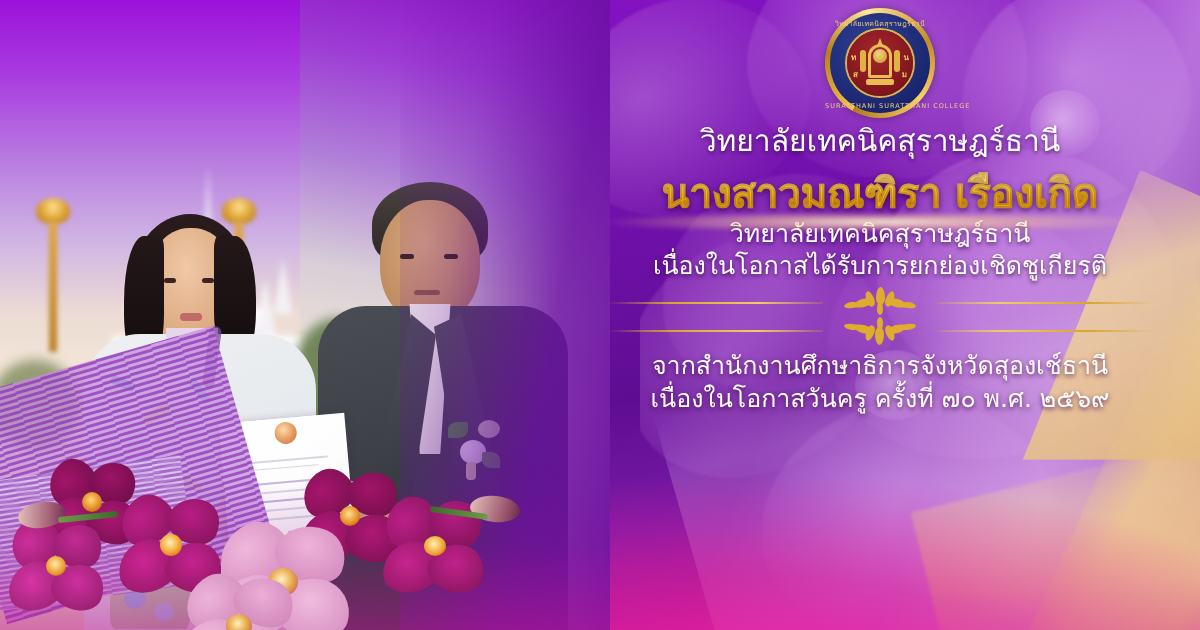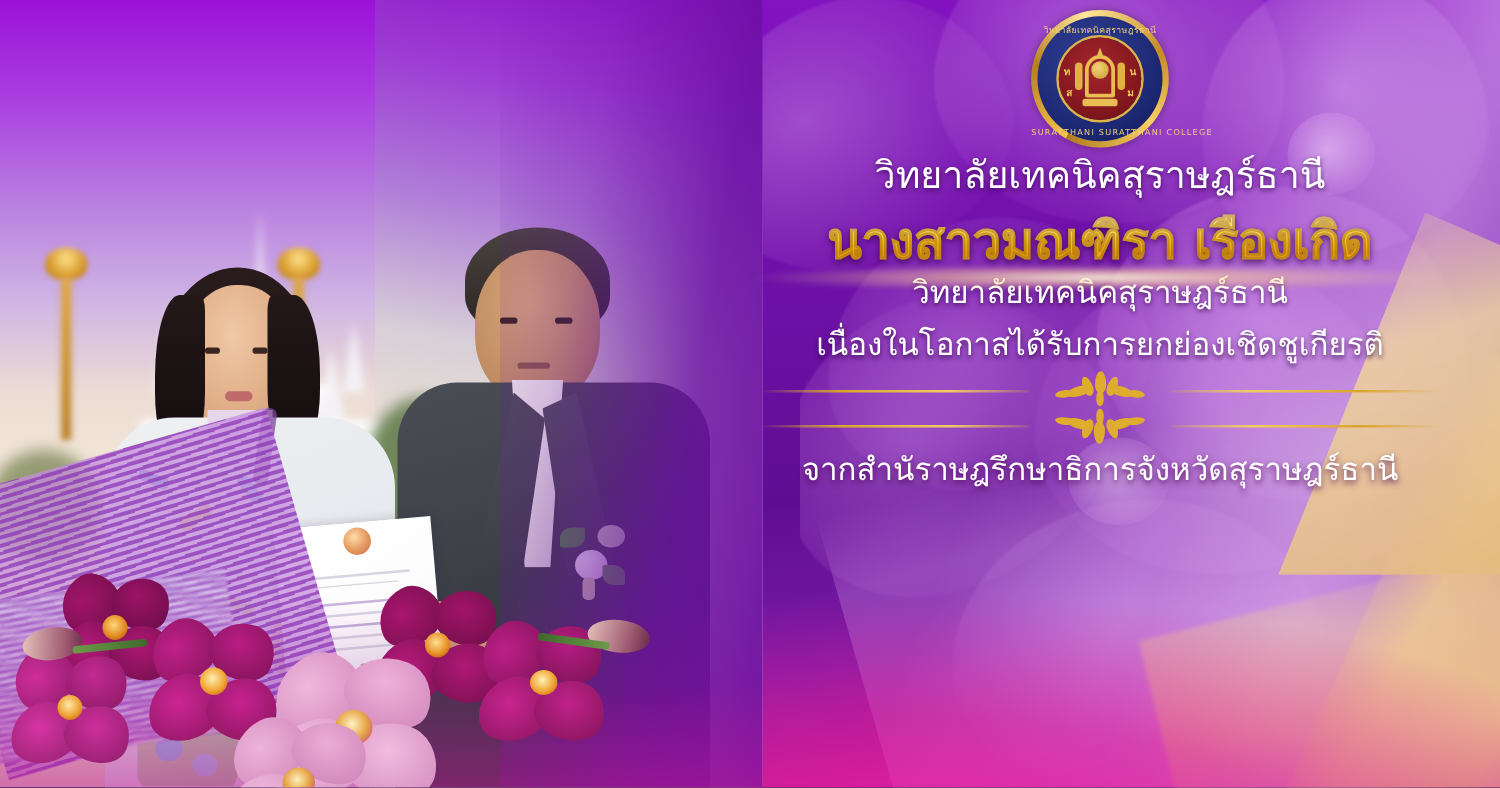--- a/index.html
+++ b/index.html
@@ -129,21 +129,21 @@
     background:linear-gradient(180deg,#fff4b0 0%,#ffe272 22%,#f7c425 48%,#e9a513 70%,#f6cf4e 100%);
     -webkit-background-clip:text;background-clip:text;color:transparent;
     -webkit-text-stroke:1px rgba(120,60,0,.35);
     filter:drop-shadow(0 2px 3px rgba(50,0,70,.75));}
   .glow-streak{position:absolute;left:-70px;right:-70px;bottom:-13px;height:16px;
     background:radial-gradient(ellipse 50% 100% at 50% 50%, rgba(255,248,225,.95) 0%, rgba(255,214,150,.55) 30%, rgba(255,190,120,0) 72%);
     filter:blur(2px);}
 
   .role{margin-top:16px;font-size:25px;color:#ffffff;line-height:1.34;
     text-shadow:0 2px 4px rgba(40,0,60,.75);}
-  .occasion{margin-top:10px;font-size:25px;color:#ffffff;line-height:1.3;
+  .occasion{margin-top:0;font-size:25px;color:#ffffff;line-height:1.3;
     text-shadow:0 2px 4px rgba(40,0,60,.75);}
 
   .divider{position:relative;width:560px;height:26px;margin-top:6px;
     display:flex;align-items:center;justify-content:center;}
   .divider .dl{position:absolute;height:2px;top:50%;
     background:linear-gradient(90deg,rgba(212,160,40,0),#d8a52c 30%,#f0cc66 70%,rgba(212,160,40,.2));}
   .divider .dl.left{left:8px;width:215px;}
   .divider .dl.right{right:8px;width:215px;
     background:linear-gradient(270deg,rgba(212,160,40,0),#d8a52c 30%,#f0cc66 70%,rgba(212,160,40,.2));}
   .fleuron{position:relative;width:88px;height:26px;}
@@ -422,15 +422,16 @@
         <div class="fl-p" style="left:50px;top:2px;width:8px;height:16px;transform:rotate(20deg);"></div>
         <div class="fl-p" style="left:18px;top:10px;width:18px;height:8px;transform:rotate(-14deg);"></div>
         <div class="fl-p" style="left:52px;top:10px;width:18px;height:8px;transform:rotate(14deg);"></div>
         <div class="fl-p" style="left:8px;top:13px;width:16px;height:6px;transform:rotate(-6deg);"></div>
         <div class="fl-p" style="left:64px;top:13px;width:16px;height:6px;transform:rotate(6deg);"></div>
         <div class="fl-p" style="left:41px;top:12px;width:6px;height:14px;"></div>
       </div>
       <div class="dl right"></div>
     </div>
 
-    <div class="from">จากสำนัราษฎรึกษาธิการจังหวัดสุราษฎร์ธานี</div>
+    <div class="from">จากสำนักงานศึกษาธิการจังหวัดสุองเช์ธานี</div>
+    <div class="from" style="margin-top:0;">เนื่องในโอกาสวันครู ครั้งที่ ๗๐ พ.ศ. ๒๕๖๙</div>
   </div>
 </div>
 
 </body></html>

